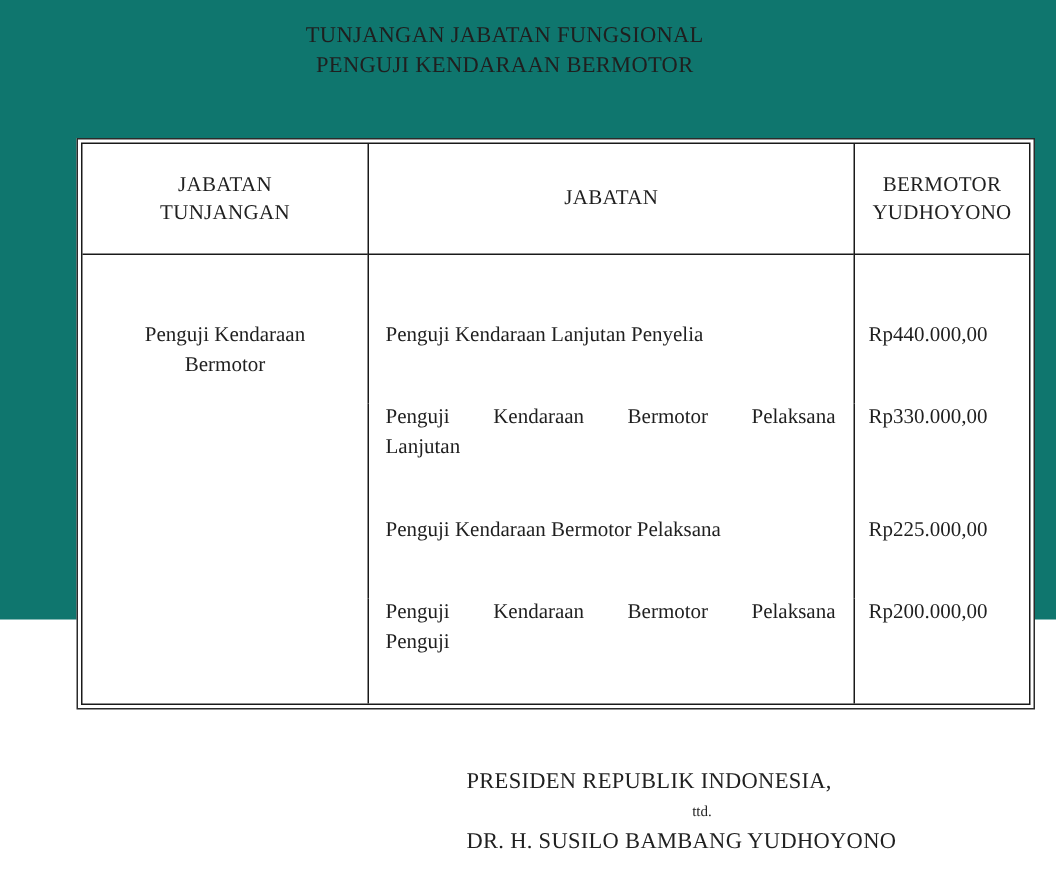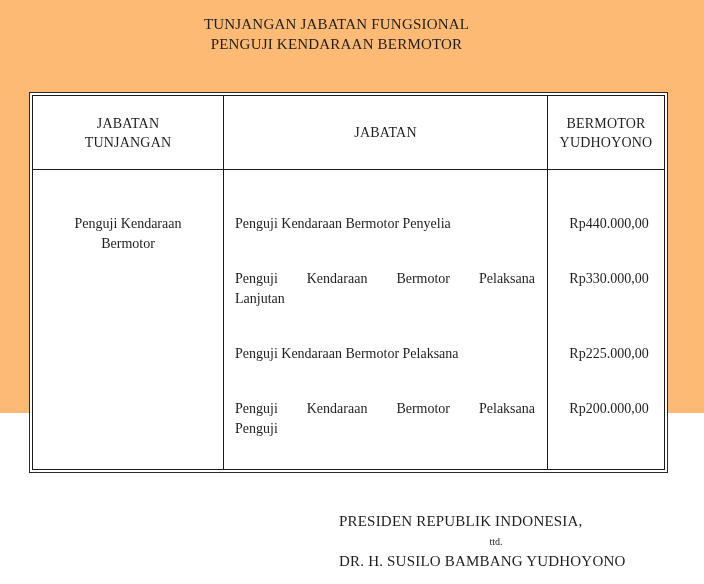--- a/index.html
+++ b/index.html
@@ -3,32 +3,32 @@
 <meta charset="utf-8">
 <style>
   * { box-sizing: border-box; margin: 0; padding: 0; }
   html, body {
     width: 704px; height: 584px;
     background: #ffffff;
     font-family: "Liberation Serif", "DejaVu Serif", serif;
     color: #1f1f1f;
     overflow: hidden;
   }
-  .doc { position: relative; width: 704px; height: 413px; background: #fdba74; }
+  .doc { position: relative; width: 704px; height: 413px; background: #0f766e; }
 
   
   .title-block {
     position: absolute; top: 14px; left: 0; width: 673px;
     text-align: center; font-size: 15px; line-height: 20px;
     letter-spacing: 0.2px;
   }
 
   
   .table-outer {
-    position: absolute; left: 29px; top: 92px; width: 639px;
+    position: absolute; left: 51px; top: 92px; width: 639px;
     border: 1px solid #2b2b2b;
     padding: 2px;
     background: #ffffff;
   }
   .grid-table {
     display: grid;
     grid-template-columns: 190px 324px 1fr;
     border: 1.5px solid #1a1a1a;
     width: 100%;
   }
@@ -57,27 +57,27 @@
   .jcell.first, .acell.first { padding-top: 44px; }
   .jcell.last  { padding-bottom: 30px; }
   .acell.last  { padding-bottom: 30px; }
 
   .jline2:empty { display: none; }
   .just {
     text-align: justify;
     text-align-last: justify;
   }
   .amount {
-    display: flex; justify-content: center; align-items: baseline;
+    display: flex; justify-content: flex-start; align-items: baseline;
     white-space: nowrap;
   }
 
   
   .signature-block {
-    position: absolute; left: 311px; top: 511px; width: 314px; margin-left: 28px;
+    position: absolute; left: 311px; top: 511px; width: 314px;
   }
   .sig-line1 { font-size: 15px; line-height: 21px; letter-spacing: 0.2px; }
   .sig-ttd   { font-size: 10px; line-height: 19px; text-align: center; }
   .sig-name  { font-size: 15px; line-height: 20px; letter-spacing: 0.2px; }
 </style>
 </head>
 <body>
 
 <div class="doc">
 
@@ -97,21 +97,21 @@
         <div>JABATAN</div>
       </div>
       <div class="hcell cell vline">
         <div>BERMOTOR</div>
         <div>YUDHOYONO</div>
       </div>
 
       <div class="body-col1 cell">Penguji Kendaraan Bermotor</div>
 
       <div class="jcell cell vline first">
-        <div>Penguji Kendaraan Bermotor Penyelia</div>
+        <div>Penguji Kendaraan Lanjutan Penyelia</div>
       </div>
       <div class="acell cell vline first">
         <div class="amount">
           <span>Rp</span>
           <span>440.000,00</span>
         </div>
       </div>
 
       <div class="jcell cell vline">
         <div class="just">Penguji Kendaraan Bermotor Pelaksana</div>

